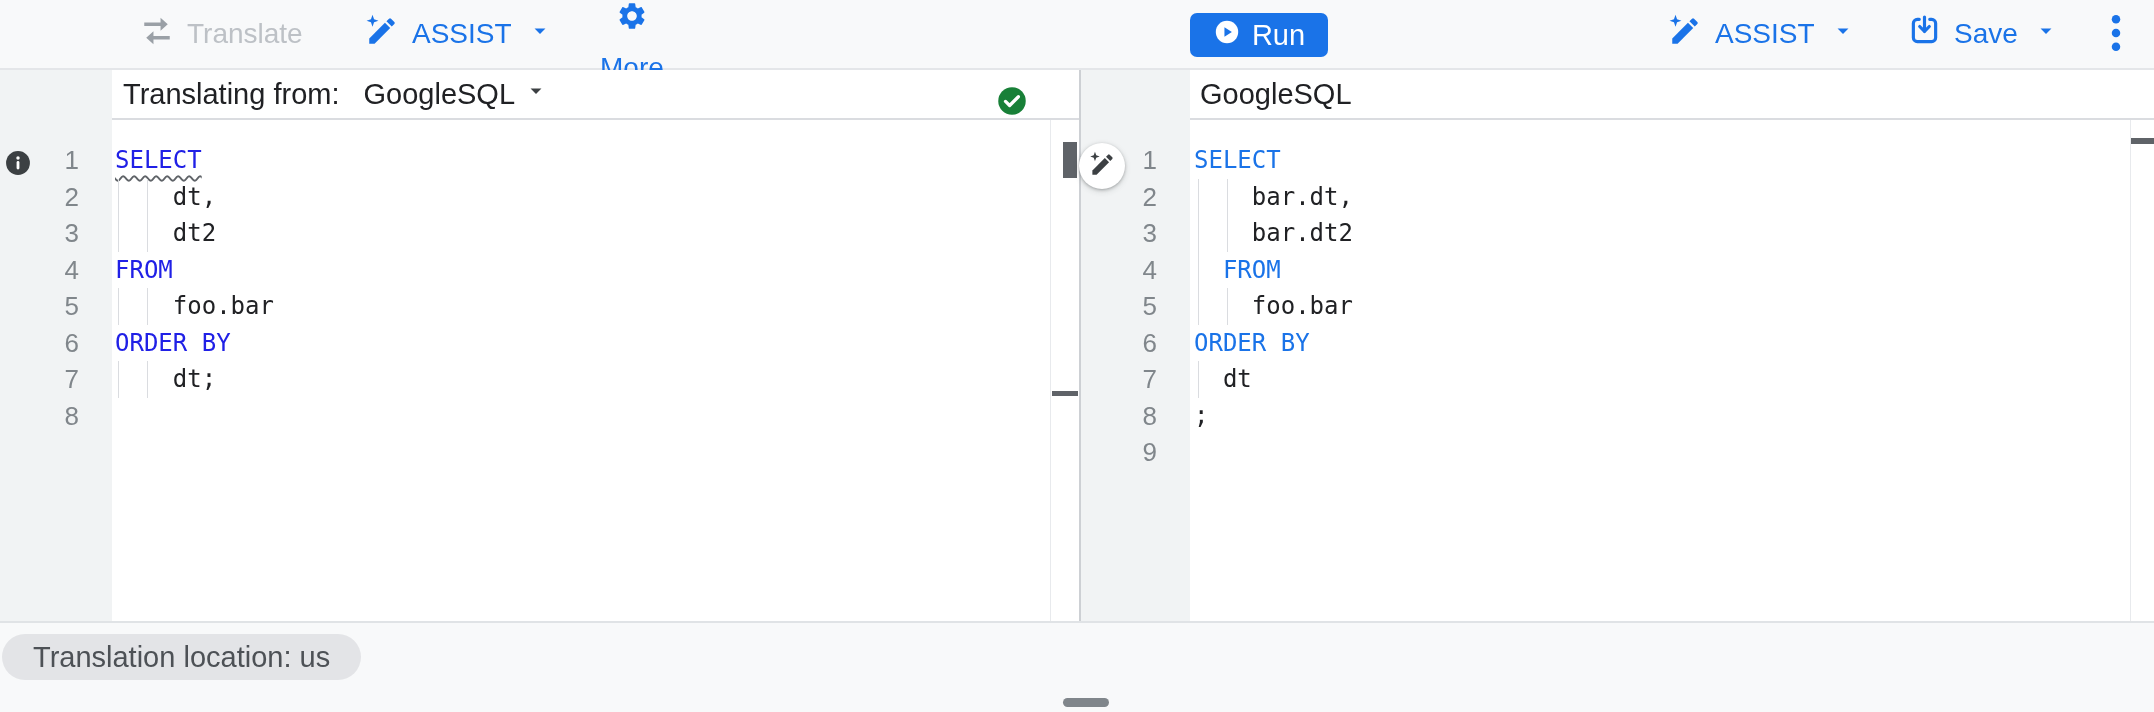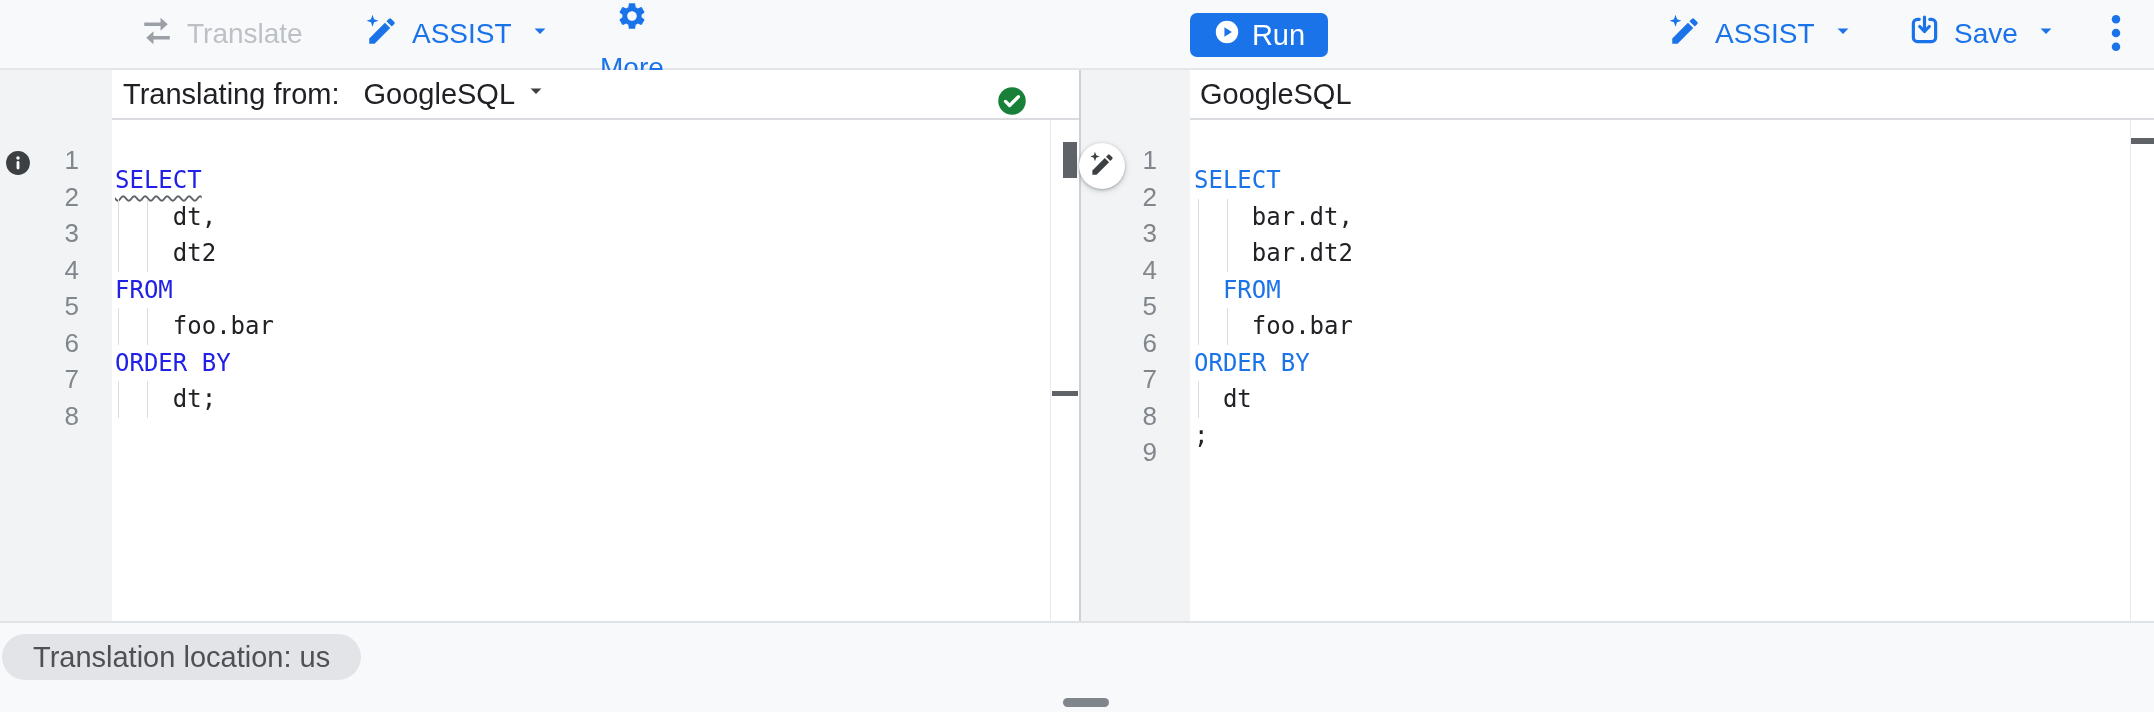--- a/index.html
+++ b/index.html
@@ -54,21 +54,21 @@
   .panel-right .track-line { left:1049px; }
 
   .gutter-nums { position:absolute; top:62px; left:0; padding-top:10px;
                  font-size:26px; color:#80868b; text-align:right; }
   .panel-left .gutter-nums { width:112px; padding-right:33px; }
   .panel-right .gutter-nums { width:109px; padding-right:33px; }
   .ln { height:36.5px; line-height:36.5px; }
 
   .code { position:absolute; top:62px; right:30px; padding-top:10px;
           font-family:"DejaVu Sans Mono","Liberation Mono",monospace;
-          font-size:24px; color:#202124; white-space:pre; cursor:text;margin-top:20px; }
+          font-size:24px; color:#202124; white-space:pre; cursor:text; }
   .panel-left .code { left:112px; --pad:3px; padding-left:3px; }
   .panel-right .code { left:109px; --pad:4px; padding-left:4px; }
   .code-line { position:relative; height:36.5px; line-height:36.5px; }
   .guide { position:absolute; top:0; bottom:0; width:1px; background:#dadce0; }
   .kw-src { color:#2020e6; }
   .kw-tgt { color:#1a73e8; }
   .lint { text-decoration:underline; text-decoration-style:wavy;
           text-decoration-color:#5f6368; text-decoration-thickness:2px;
           text-underline-offset:7px; }
 

